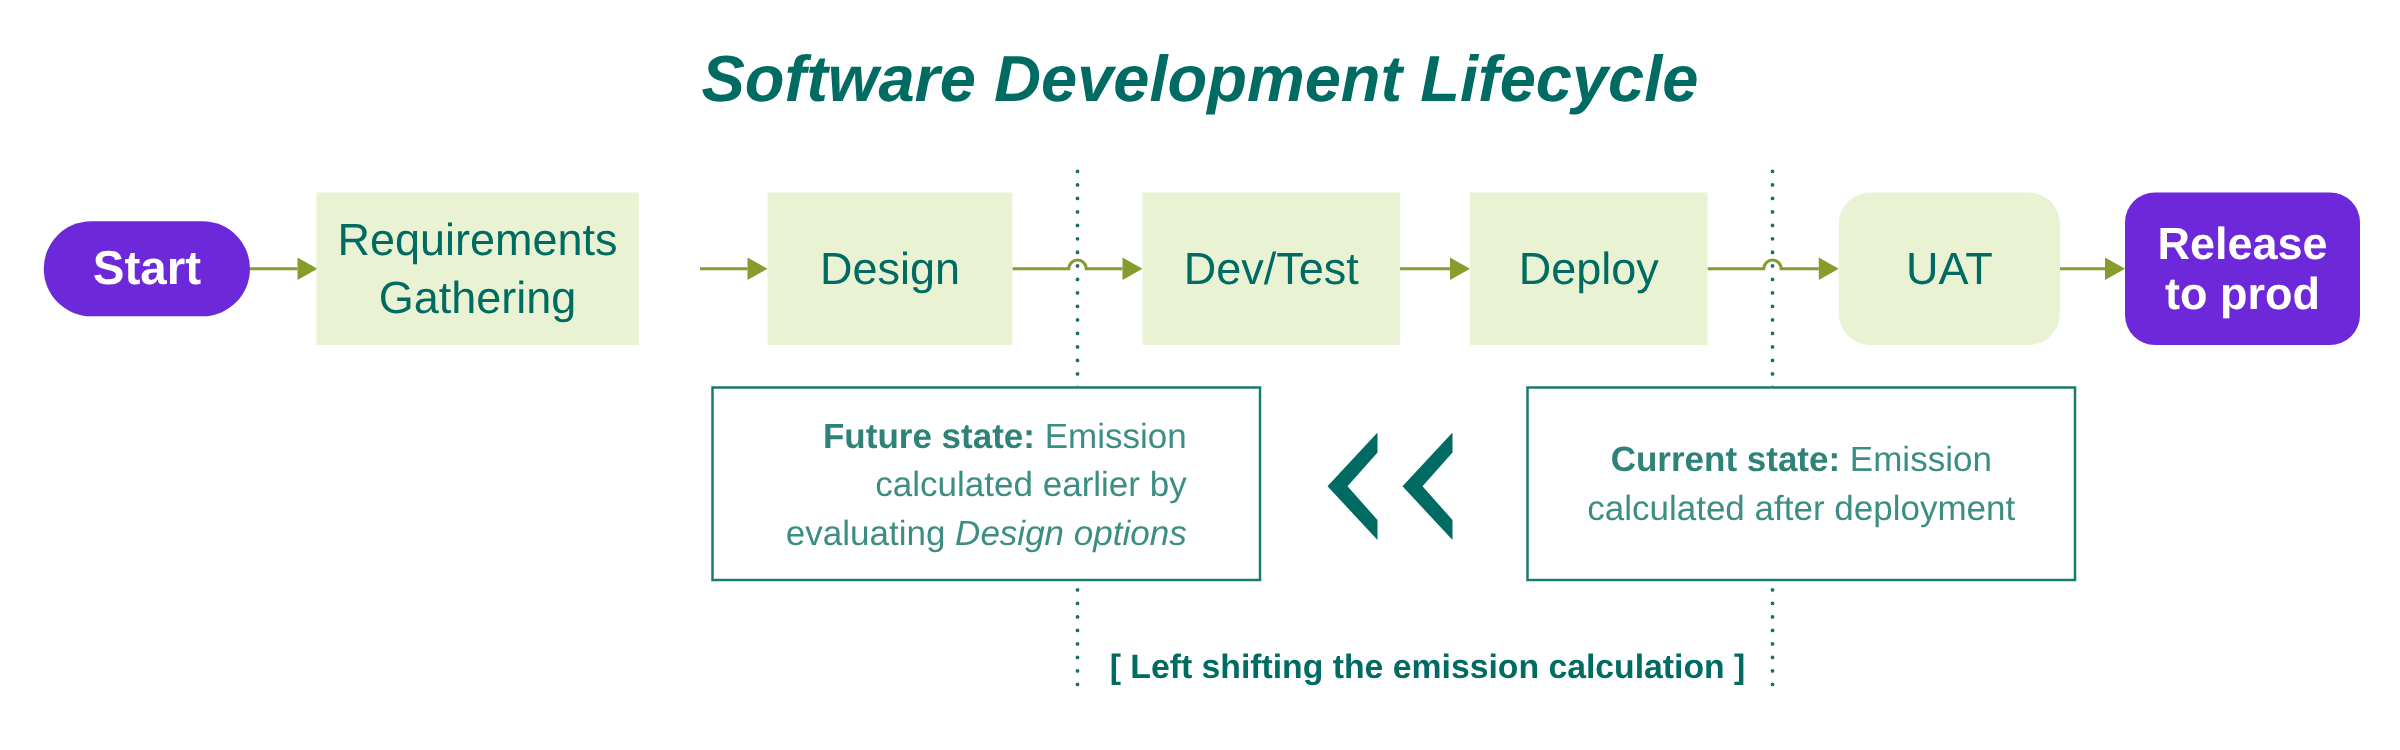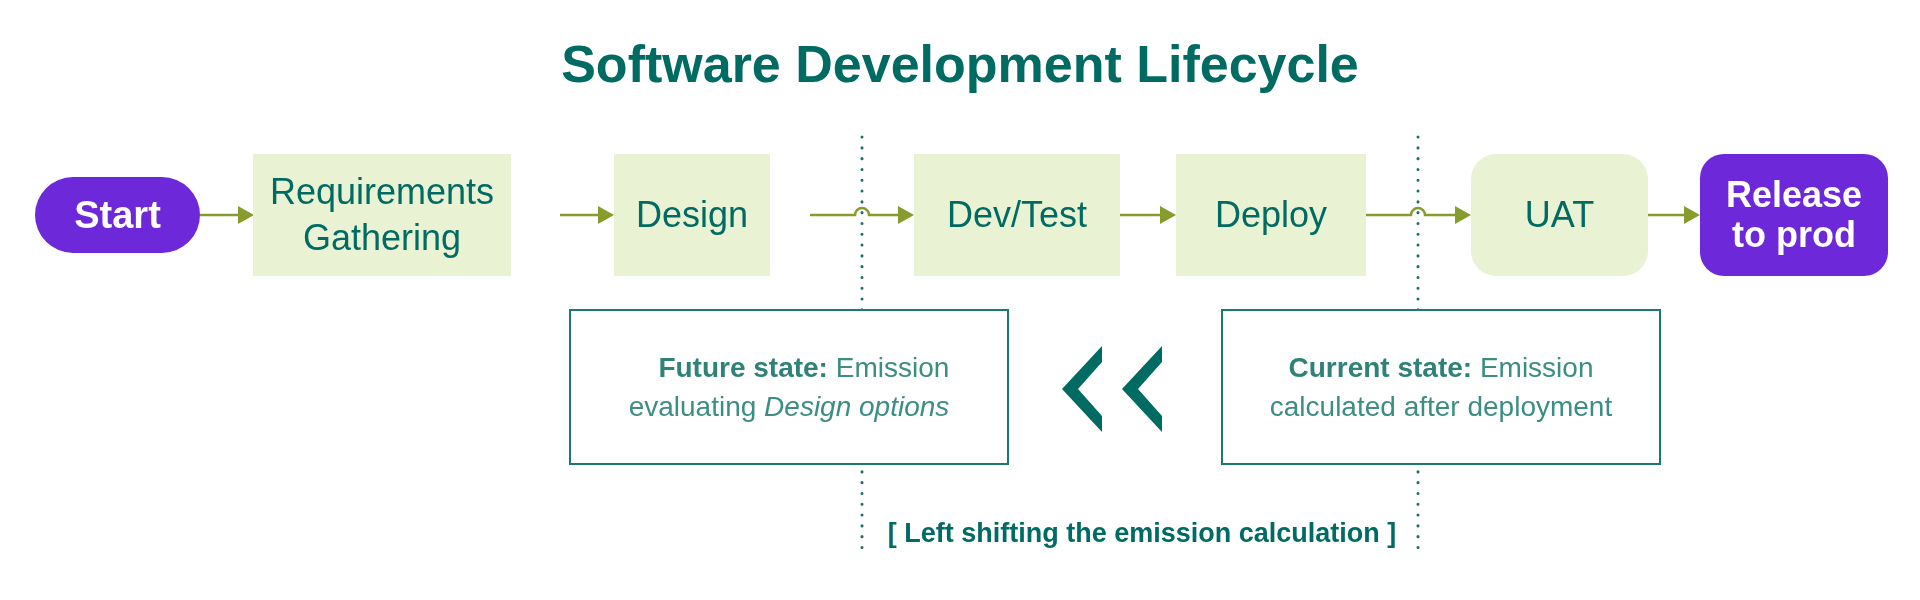--- a/index.html
+++ b/index.html
@@ -1,20 +1,20 @@
 <!DOCTYPE html>
 <html><head>
   <meta charset="utf-8">
   <style>
     html, body { margin: 0; padding: 0; background: #ffffff; }
     body { width: 1920px; height: 600px; position: relative; overflow: hidden;
            font-family: "Liberation Sans", "DejaVu Sans", sans-serif; }
     .abs { position: absolute; }
     .title { left: 0; width: 1920px; top: 34px; text-align: center;
-             font-size: 52px; font-weight: bold; color: #006b62; letter-spacing: 0px; }
+             font-size: 52px; font-weight: bold; color: #006b62; letter-spacing: 0px; font-style: italic; }
     .pill { background: #6d28d9; color: #ffffff; font-weight: bold;
             display: flex; align-items: center; justify-content: center; text-align: center; }
     .start { left: 35px; top: 177px; width: 165px; height: 76px; border-radius: 38px; font-size: 38px; }
     .release { left: 1700px; top: 154px; width: 188px; height: 122px; border-radius: 24px;
                font-size: 36px; line-height: 40px; }
     .step { background: #eaf2d4; color: #006b62; top: 154px; height: 122px;
             display: flex; align-items: center; justify-content: center; text-align: center;
             font-size: 36px; line-height: 46px; }
     .connectors { left: 0; top: 0; width: 1920px; height: 600px; pointer-events: none; }
     .statebox { top: 309px; width: 440px; height: 156px; border: 2px solid #1b7a70;
@@ -54,21 +54,21 @@
 </svg>
 
 <div class="abs pill start">Start</div>
 
 <div class="abs step" style="left:253px;width:258px;">
   <div>
     <div>Requirements</div>
     <div>Gathering</div>
   </div>
 </div>
-<div class="abs step" style="left:614px;width:156px;">
+<div class="abs step" style="left:614px;width:196px;">
   <div>Design</div>
 </div>
 <div class="abs step" style="left:914px;width:206px;">
   <div>Dev/Test</div>
 </div>
 <div class="abs step" style="left:1176px;width:190px;">
   <div>Deploy</div>
 </div>
 <div class="abs step" style="left:1471px;width:177px;border-radius:25px;">
   <div>UAT</div>
@@ -77,20 +77,21 @@
 <div class="abs pill release">
   <div>
     <div>Release</div>
     <div>to prod</div>
   </div>
 </div>
 
 <div class="abs statebox" style="left:569px;text-align:right;">
   <div>
     <div><b>Future state:</b><span> Emission</span></div>
+    <div>calculated earlier by</div>
     <div><span>evaluating </span><i>Design options</i></div>
   </div>
 </div>
 
 <svg class="abs chev" viewBox="0 0 108 86">
   <polygon points="44,0 4,43 44,86 44,70 20,43 44,16" fill="#006b62"></polygon>
   <polygon points="104,0 64,43 104,86 104,70 80,43 104,16" fill="#006b62"></polygon>
 </svg>
 
 <div class="abs statebox" style="left:1221px;">

